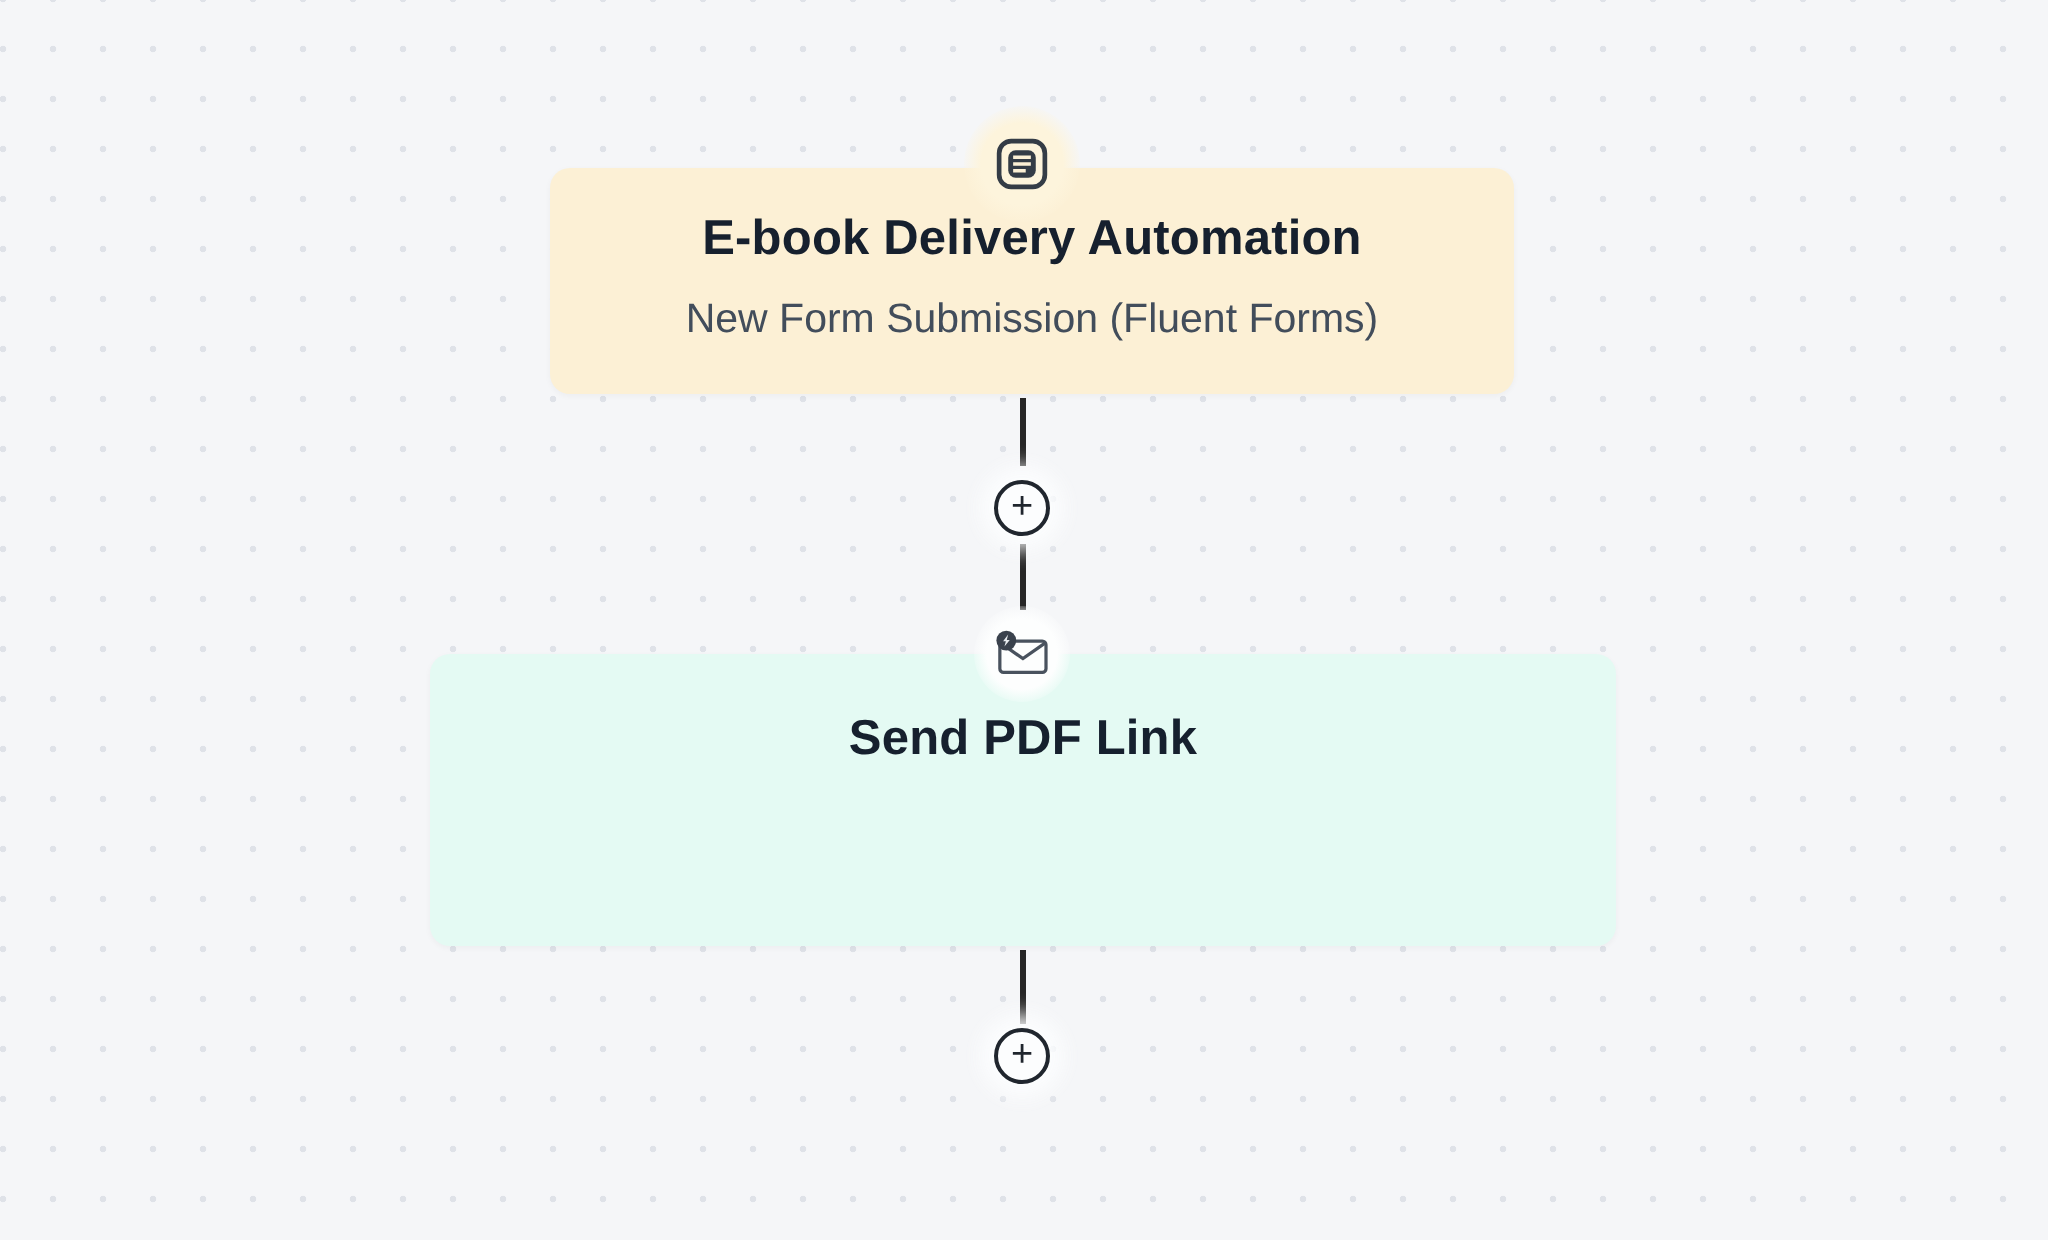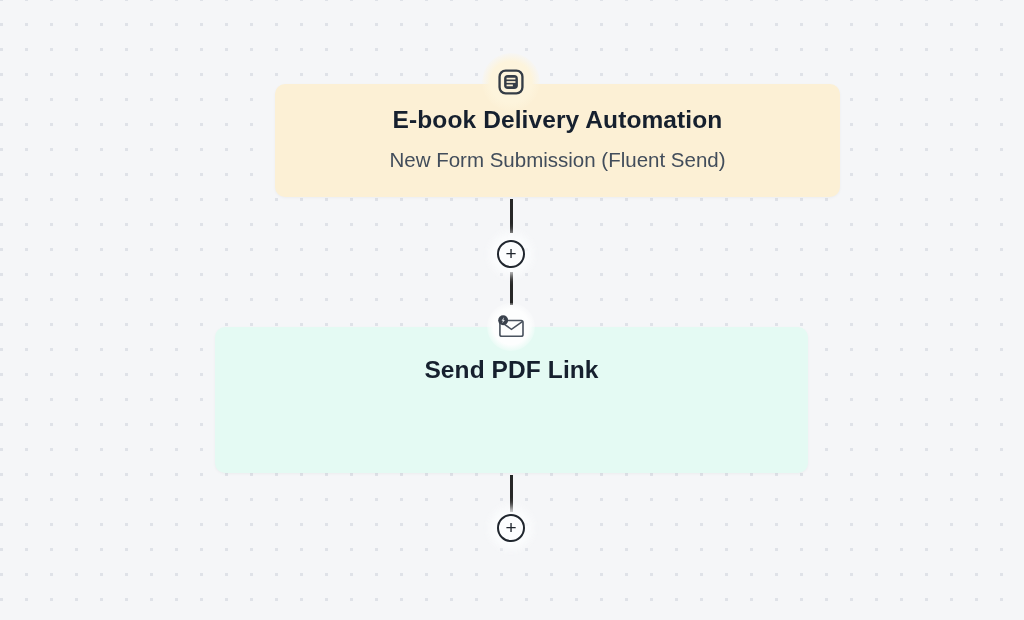--- a/index.html
+++ b/index.html
@@ -19,21 +19,21 @@
   .card{
     position:absolute;
     display:flex;flex-direction:column;align-items:center;justify-content:center;
     border-radius:10px;
     box-shadow:0 1px 3px rgba(0,0,0,0.04);
     cursor:pointer;
     text-align:center;
     z-index:1;
   }
   .card-trigger{
-    left:275px;top:84px;width:565px;height:113px;
+    left:275px;top:84px;width:482px;height:113px;
     background:#fcf0d5;
     gap:11px;
   }
   .card-action{
     left:215px;top:327px;width:593px;height:146px;
     background:#e4faf3;
     justify-content:flex-start;
     padding-top:29px;box-sizing:border-box;
     gap:10px;
     text-align:right;
@@ -92,21 +92,21 @@
       <rect x="2.2" y="2.2" width="19.6" height="19.6" rx="5.2" fill="none" stroke="#343c46" stroke-width="2"></rect>
       <rect x="6.1" y="6.1" width="11.8" height="11.8" rx="3.2" fill="#343c46"></rect>
       <line x1="8.2" y1="9.1" x2="15.8" y2="9.1" stroke="#fcf0d5" stroke-width="1.5"></line>
       <line x1="8.2" y1="12" x2="15.8" y2="12" stroke="#fcf0d5" stroke-width="1.5"></line>
       <line x1="8.2" y1="14.9" x2="13.6" y2="14.9" stroke="#fcf0d5" stroke-width="1.5"></line>
     </svg>
   </div>
 
   <div class="card card-trigger">
     <div class="card-title">E-book Delivery Automation</div>
-    <div class="card-subtitle">New Form Submission (Fluent Send)</div>
+    <div class="card-subtitle">New Form Submission (Fluent Forms)</div>
   </div>
 
   <div class="connector seg1"></div>
   <button class="add-step plus-1">
     <span>+</span>
   </button>
   <div class="connector seg2"></div>
 
   <div class="icon-badge badge-action">
     <svg width="30" height="26" viewBox="0 0 26 22" aria-hidden="true">

